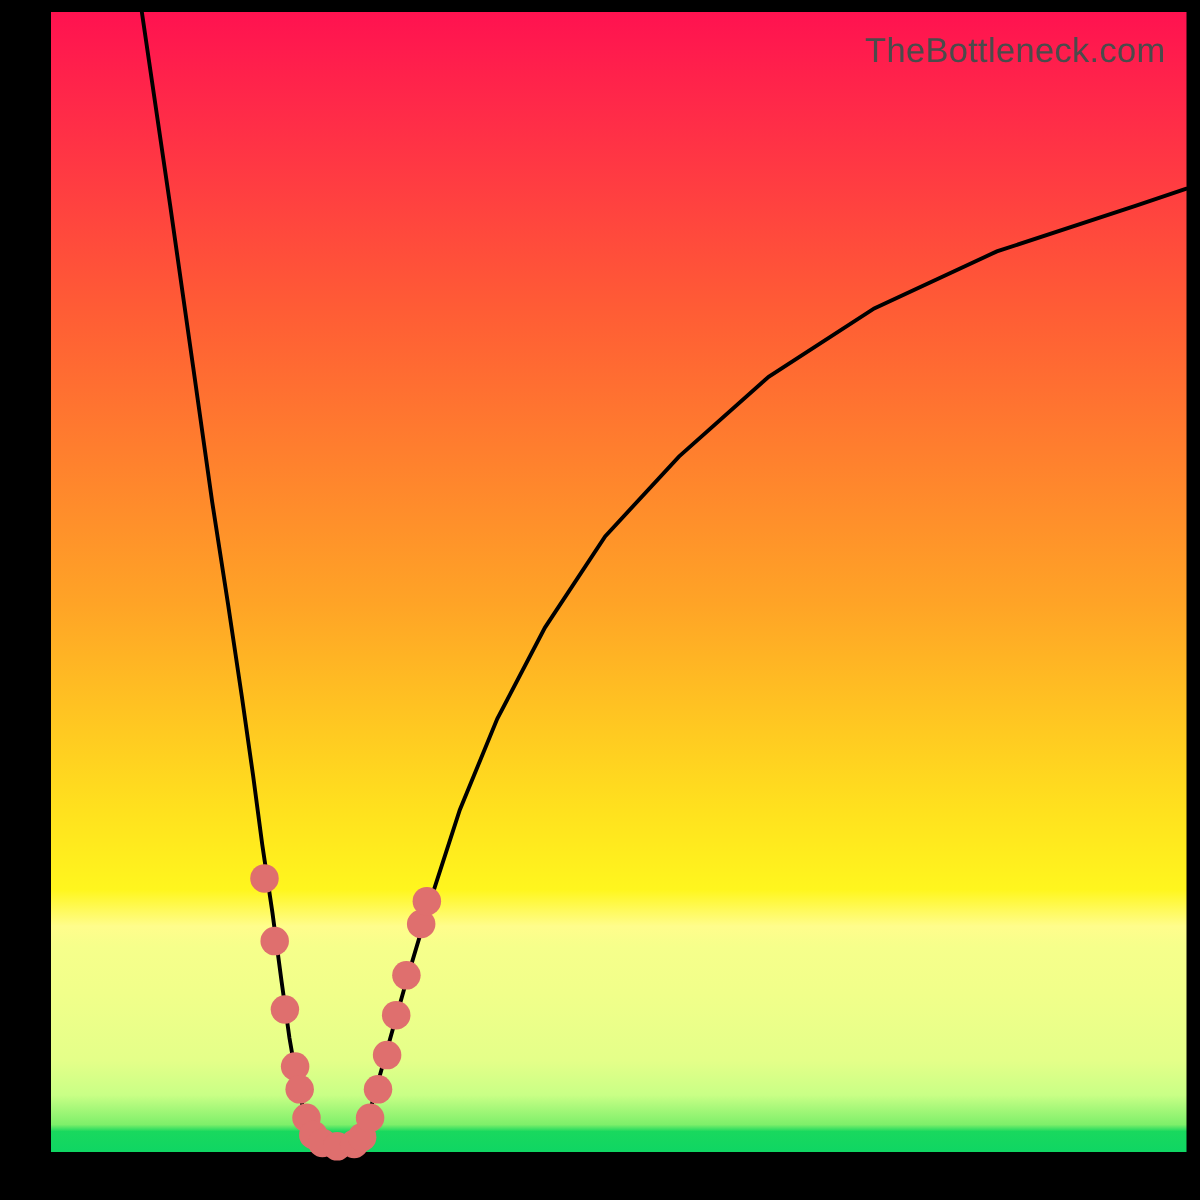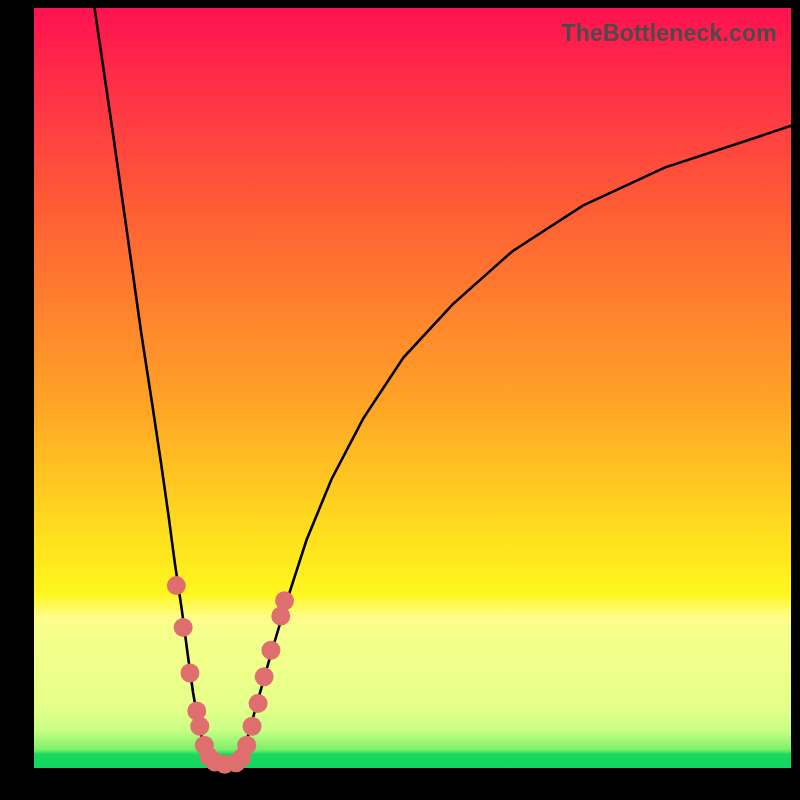--- a/index.html
+++ b/index.html
@@ -42,21 +42,21 @@
         #19d85e 98.2%,
         #0fd663 100%
       );
   }
   .watermark {
     position: absolute;
     top: 12px;
     right: 14px;
     color: #4b4b4b;
     font-size: 23px;
-    font-weight: 700;
+    font-weight: 400;
     letter-spacing: 0.2px;
     user-select: none;
   }
   svg.overlay {
     position: absolute;
     left: 0;
     top: 0;
     width: 757px;
     height: 760px;
     overflow: visible;

